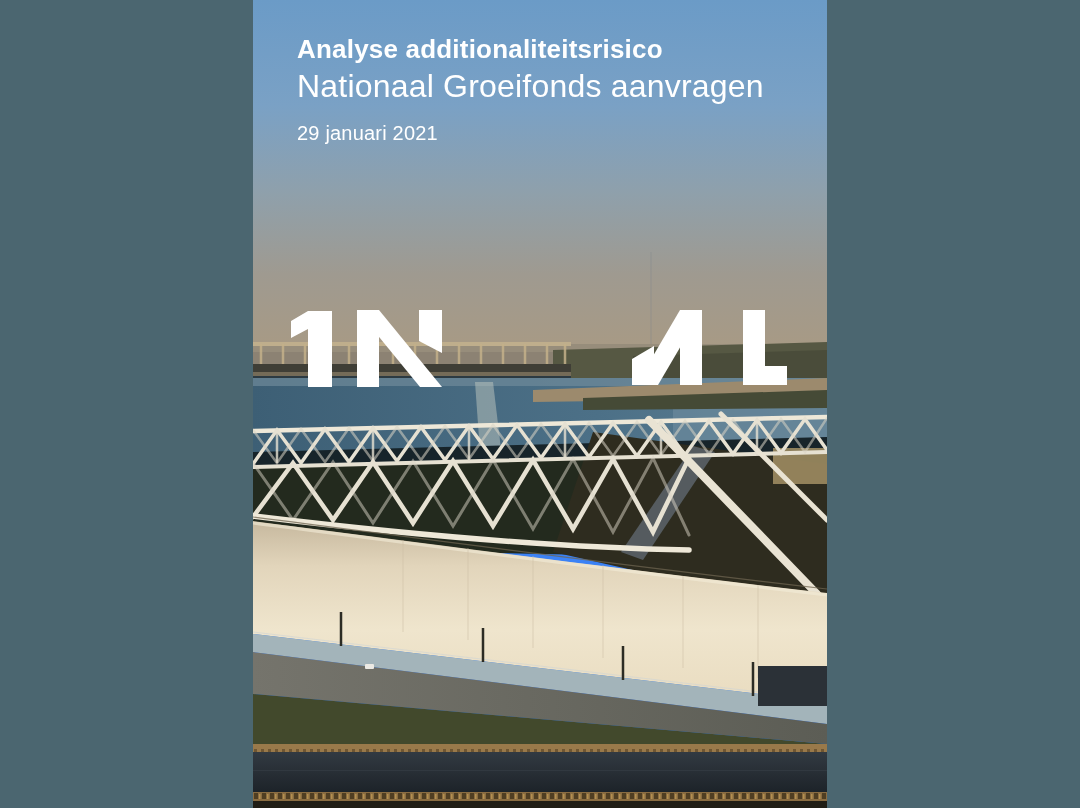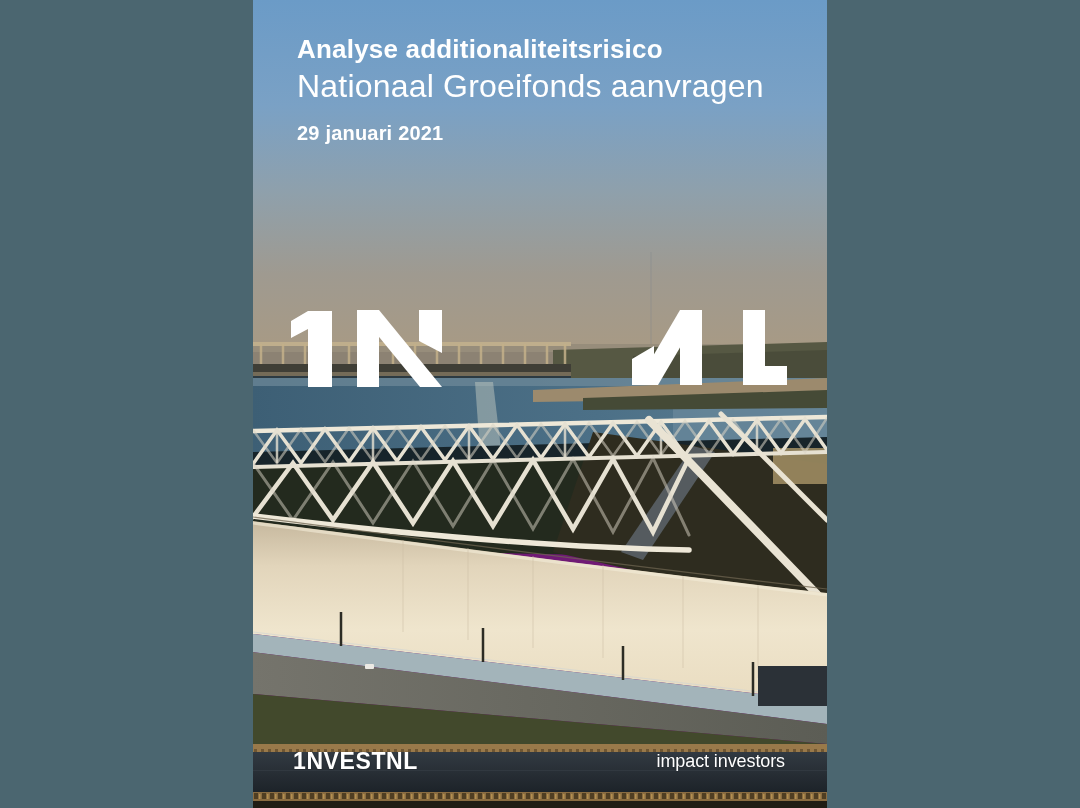--- a/index.html
+++ b/index.html
@@ -10,35 +10,35 @@
   }
   .stage{
     width:1080px;height:808px;
     background:#4b6670;
     position:relative;
   }
   .cover{
     position:absolute;left:253px;top:0;
     width:574px;height:808px;
     overflow:hidden;
-    background:#701a75;
+    background:#3b82f6;
   }
   .photo{position:absolute;inset:0;width:574px;height:808px;display:block;}
   .titles{
     position:absolute;left:44px;top:34px;right:30px;
     color:#ffffff;
   }
   .titles h1{
     margin:0;font-size:26px;line-height:1.18;font-weight:700;letter-spacing:.2px;
   }
   .titles h2{
     margin:3px 0 0 0;font-size:32px;line-height:1.18;font-weight:400;letter-spacing:.2px;
   }
   .titles .date{
-    margin-top:17px;font-size:20px;font-weight:700;letter-spacing:.2px;
+    margin-top:17px;font-size:20px;font-weight:400;letter-spacing:.2px;
   }
   .footer{
     position:absolute;left:40px;right:42px;top:749px;height:24px;
     display:flex;justify-content:space-between;align-items:center;
     color:#ffffff;
   }
   .wordmark{
     font-size:23px;font-weight:700;letter-spacing:.6px;
     text-shadow:0 0 2px rgba(0,0,0,.35);
   }
@@ -183,19 +183,15 @@
         <path d="M490,310 L512,310 L512,366 L534,366 L534,385 L490,385 Z"></path>
       </g>
     </svg>
 
     <div class="titles">
       <h1>Analyse additionaliteitsrisico</h1>
       <h2>Nationaal Groeifonds aanvragen</h2>
       <div class="date">29 januari 2021</div>
     </div>
 
-    <div class="footer">
-      <div class="wordmark">1NVESTNL</div>
-      <div class="tagline">impact investors</div>
-    </div>
 
   </div>
 </div>
 
 </body></html>

